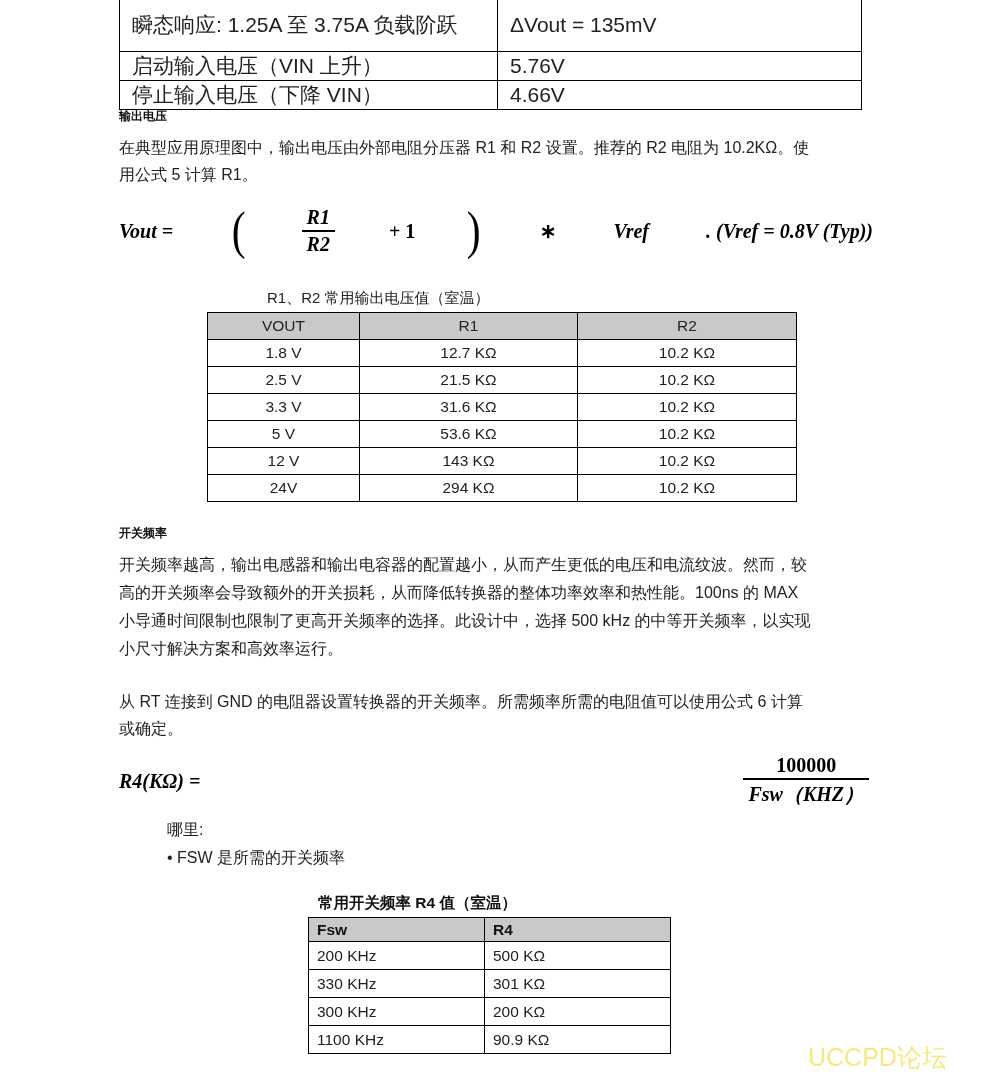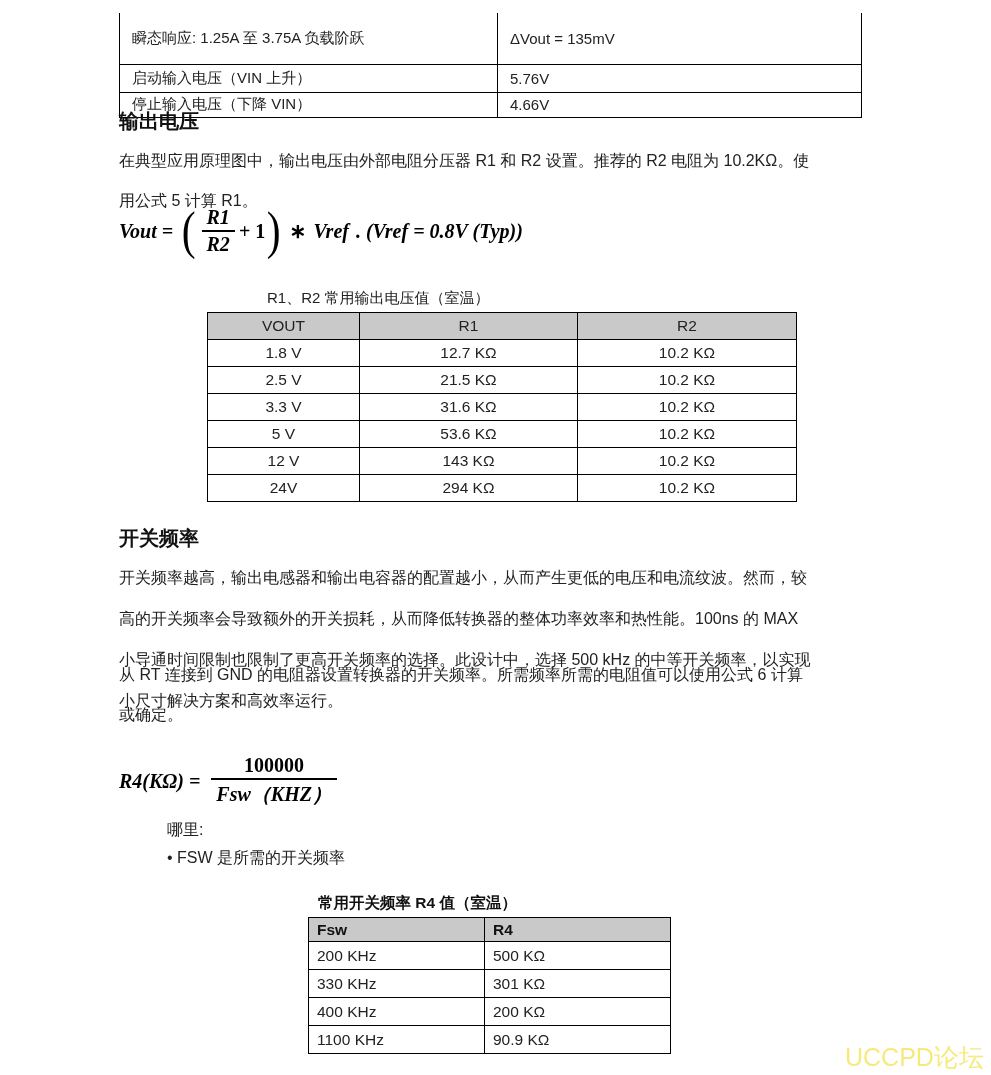--- a/index.html
+++ b/index.html
@@ -11,58 +11,58 @@
     position: relative;
     overflow: hidden;
   }
   .page { position: absolute; inset: 0; }
 
   
   table { border-collapse: collapse; table-layout: fixed; position: absolute; }
   td, th { border: 1.5px solid #000; font-weight: normal; overflow: hidden; white-space: nowrap; }
 
   
-  .spec-table { left: 119px; top: 13px; width: 742px; font-size: 15px; }
+  .spec-table { left: 119px; top: 0; width: 742px; font-size: 21px; }
   .spec-table td { padding-left: 12px; vertical-align: middle; color: #222; }
   .spec-table tr:nth-child(1) { height: 51px; }
   .spec-table tr:nth-child(2) { height: 28px; }
   .spec-table tr:nth-child(3) { height: 25px; }
   .spec-table tr:first-child td { border-top: none; }
 
   
   .r1r2-table { left: 207px; top: 312px; width: 589px; font-size: 15.5px; padding-left: 37px; }
   .r1r2-table th { background: #c9c9c9; height: 27px; text-align: center; font-weight: normal; color: #222; }
   .r1r2-table td { height: 27px; text-align: center; color: #222; }
 
   
   .r4-table { left: 308px; top: 917px; width: 362px; font-size: 15.5px; }
   .r4-table th { background: #c9c9c9; height: 24px; text-align: left; padding-left: 8px; font-weight: bold; color: #111; }
   .r4-table td { height: 28px; text-align: left; padding-left: 8px; color: #222; }
 
   
-  .heading { position: absolute; left: 119px; font-size: 20px; font-weight: bold; color: #111; }
+  .heading { position: absolute; left: 119px; font-size: 12px; font-weight: bold; color: #111; }
   .para { position: absolute; left: 119px; width: 756px; font-size: 16px; line-height: 27px; color: #222; text-align: justify; }
-  .para div { white-space: nowrap; margin-top: 13px; }
+  .para div { white-space: nowrap; }
   .caption { position: absolute; font-size: 15px; color: #222; white-space: nowrap; }
   .caption.bold { font-weight: bold; color: #111; font-size: 15.5px; }
   .where { position: absolute; left: 119px; font-size: 16px; color: #222; white-space: nowrap; padding-left: 48px; }
 
   
-  .formula { position: absolute; left: 119px; width: 754px; display: flex; justify-content: flex-start; align-items: center; font-family: "Liberation Serif", serif; font-weight: bold; color: #000; }
+  .formula { position: absolute; left: 119px; width: 754px; display: flex; justify-content: space-between; align-items: center; font-family: "Liberation Serif", serif; font-weight: bold; color: #000; }
   .formula .it { font-style: italic; }
   .f1 { top: 200px; height: 62px; font-size: 20px; }
   .f2 { top: 744px; height: 74px; font-size: 20px; }
   .bigparen { font-size: 52px; font-weight: normal; line-height: 0.9; font-style: normal; transform: scaleX(0.8); }
   .frac { display: inline-flex; flex-direction: column; align-items: center; text-align: center; margin: 0 4px; }
   .frac .num { padding: 0 5px 1px 5px; }
   .frac .den { border-top: 2px solid #000; padding: 1px 5px 0 5px; }
   .gap-l { margin-left: 7px; } .gap-r { margin-right: 7px; }
 
   
-  .watermark { position: absolute; left: 845px; top: 1041px; font-size: 25px; color: #f6e97e; white-space: nowrap; }
+  .watermark { position: absolute; left: 808px; top: 1041px; font-size: 25px; color: #f6e97e; white-space: nowrap; }
 </style>
 </head>
 <body>
 
 <div class="page">
 
   <table class="spec-table">
     <colgroup>
         <col style="width:378px">
         <col style="width:364px">
@@ -152,21 +152,21 @@
   </table>
 
   <div class="heading" style="top:525px">开关频率</div>
   <div class="para" style="top:551px; line-height:28px">
       <div>开关频率越高，输出电感器和输出电容器的配置越小，从而产生更低的电压和电流纹波。然而，较</div>
       <div>高的开关频率会导致额外的开关损耗，从而降低转换器的整体功率效率和热性能。100ns 的 MAX</div>
       <div>小导通时间限制也限制了更高开关频率的选择。此设计中，选择 500 kHz 的中等开关频率，以实现</div>
       <div>小尺寸解决方案和高效率运行。</div>
     </div>
 
-  <div class="para" style="top:648px">
+  <div class="para" style="top:688px">
       <div>从 RT 连接到 GND 的电阻器设置转换器的开关频率。所需频率所需的电阻值可以使用公式 6 计算</div>
       <div>或确定。</div>
     </div>
 
   <div class="formula f2">
     <span class="it gap-r">R4(KΩ) =</span>
     <span class="frac">
       <span class="num">100000</span>
       <span class="den it">Fsw（KHZ）</span>
     </span>
@@ -190,21 +190,21 @@
     <tbody>
         <tr>
           <td>200 KHz</td>
           <td>500 KΩ</td>
         </tr>
         <tr>
           <td>330 KHz</td>
           <td>301 KΩ</td>
         </tr>
         <tr>
-          <td>400 KHz</td>
+          <td>300 KHz</td>
           <td>200 KΩ</td>
         </tr>
         <tr>
           <td>1100 KHz</td>
           <td>90.9 KΩ</td>
         </tr>
       </tbody>
   </table>
 
   <div class="watermark" style="color: rgb(246, 233, 126);">UCCPD论坛</div>

